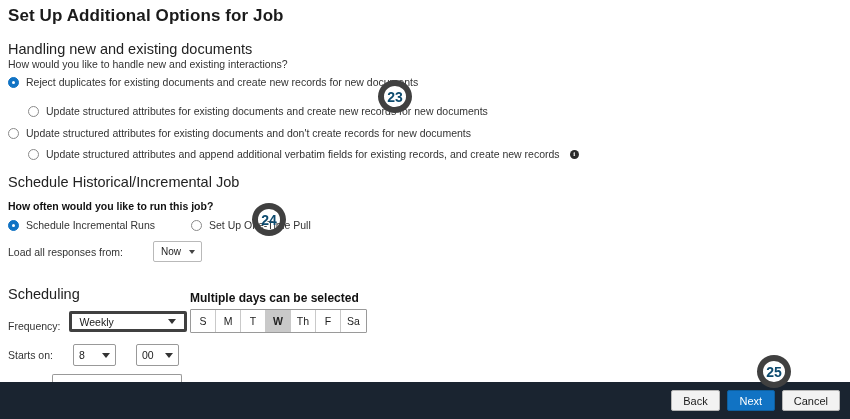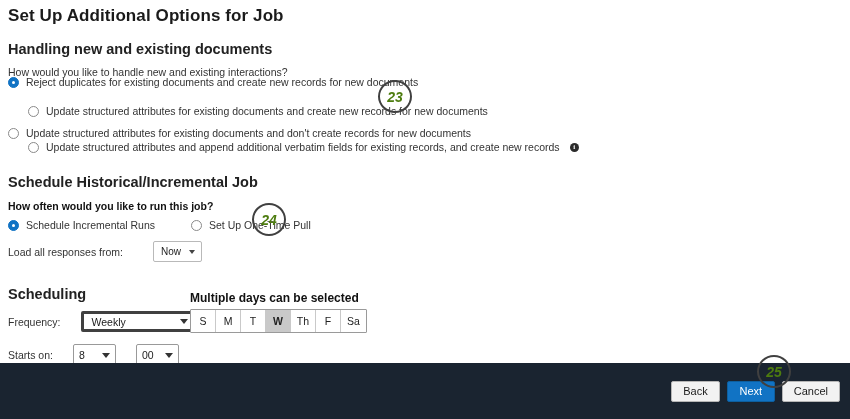--- a/index.html
+++ b/index.html
@@ -24,32 +24,32 @@
     font-weight: bold;
     color: #1a1a1a;
     letter-spacing: 0.1px;
   }
 
   
   .section-heading {
     position: absolute;
     font-size: 14.5px;
     color: #222222;
-    font-weight: bold;
+    font-weight: normal;
   }
   #heading-handling { left: 8px; top: 41px; }
   #heading-schedule { left: 8px; top: 174px; }
   #heading-scheduling { left: 8px; top: 286px; }
 
   .sub-label {
     position: absolute;
     font-size: 10.5px;
     color: #333333;
   }
-  #handling-question { left: 8px; top: 66px; text-align: center; }
+  #handling-question { left: 8px; top: 58px; text-align: center; }
   #schedule-question { left: 8px; top: 200px; font-weight: bold; color: #111; }
 
   
   .radio-row {
     position: absolute;
     left: 8px;
     display: flex;
     align-items: center;
     gap: 7px;
     font-size: 10.5px;
@@ -73,21 +73,21 @@
     content: "";
     position: absolute;
     left: 3px; top: 3px;
     width: 3px; height: 3px;
     border-radius: 50%;
     background: #ffffff;
   }
   #opt0 { top: 76px; }
   #opt1 { top: 105px; padding-left: 20px; }
   #opt2 { top: 127px; }
-  #opt3 { top: 141px; padding-left: 20px; }
+  #opt3 { top: 148px; padding-left: 20px; }
 
   .info-icon {
     display: inline-flex;
     align-items: center;
     justify-content: center;
     width: 9px; height: 9px;
     border-radius: 50%;
     background: #2b2b2b;
     color: #ffffff;
     font-size: 7px;
@@ -143,22 +143,22 @@
     border-left: 3px solid transparent;
     border-right: 3px solid transparent;
     border-top: 4px solid #444;
   }
 
   
   #freq-row {
     position: absolute;
     left: 8px; top: 311px;
     display: flex;
-    align-items: center;
-    gap: 20px;
+    align-items: flex-end;
+    gap: 8px;
     font-size: 10.5px;
     color: #333333;
   }
   .wide-select {
     width: 118px;
     height: 21px;
     border: 3px solid #404040;
     background: #ffffff;
     border-radius: 2px;
     font-size: 10.5px;
@@ -238,39 +238,38 @@
   }
   .day-cell:last-child { border-right: none; }
   .day-cell.selected {
     background: #c9c9c9;
     font-weight: bold;
   }
 
   
   .annot {
     position: absolute;
-    border: 2px solid #404040;
+    border: 6px solid #404040;
     border-radius: 50%;
-    color: #4d7c0f;
+    color: #0c4a6e;
     font-weight: bold;
     display: flex;
     align-items: center;
     justify-content: center;
     background: transparent;
-    font-style: italic;
   }
   #annot-23 { left: 378px; top: 80px; width: 34px; height: 33px; font-size: 14px; }
   #annot-24 { left: 252px; top: 203px; width: 34px; height: 33px; font-size: 14px; }
   #annot-25 { left: 757px; top: 355px; width: 34px; height: 33px; font-size: 14px; z-index: 20; }
 
   
   #bottom-bar {
     position: absolute;
     left: 0; bottom: 0;
-    width: 850px; height: 56px;
+    width: 850px; height: 37px;
     background: #1a2430;
     display: flex;
     align-items: center;
     justify-content: flex-end;
     padding-right: 10px;
     gap: 7px;
   }
   .btn {
     min-width: 48px;
     height: 21px;

